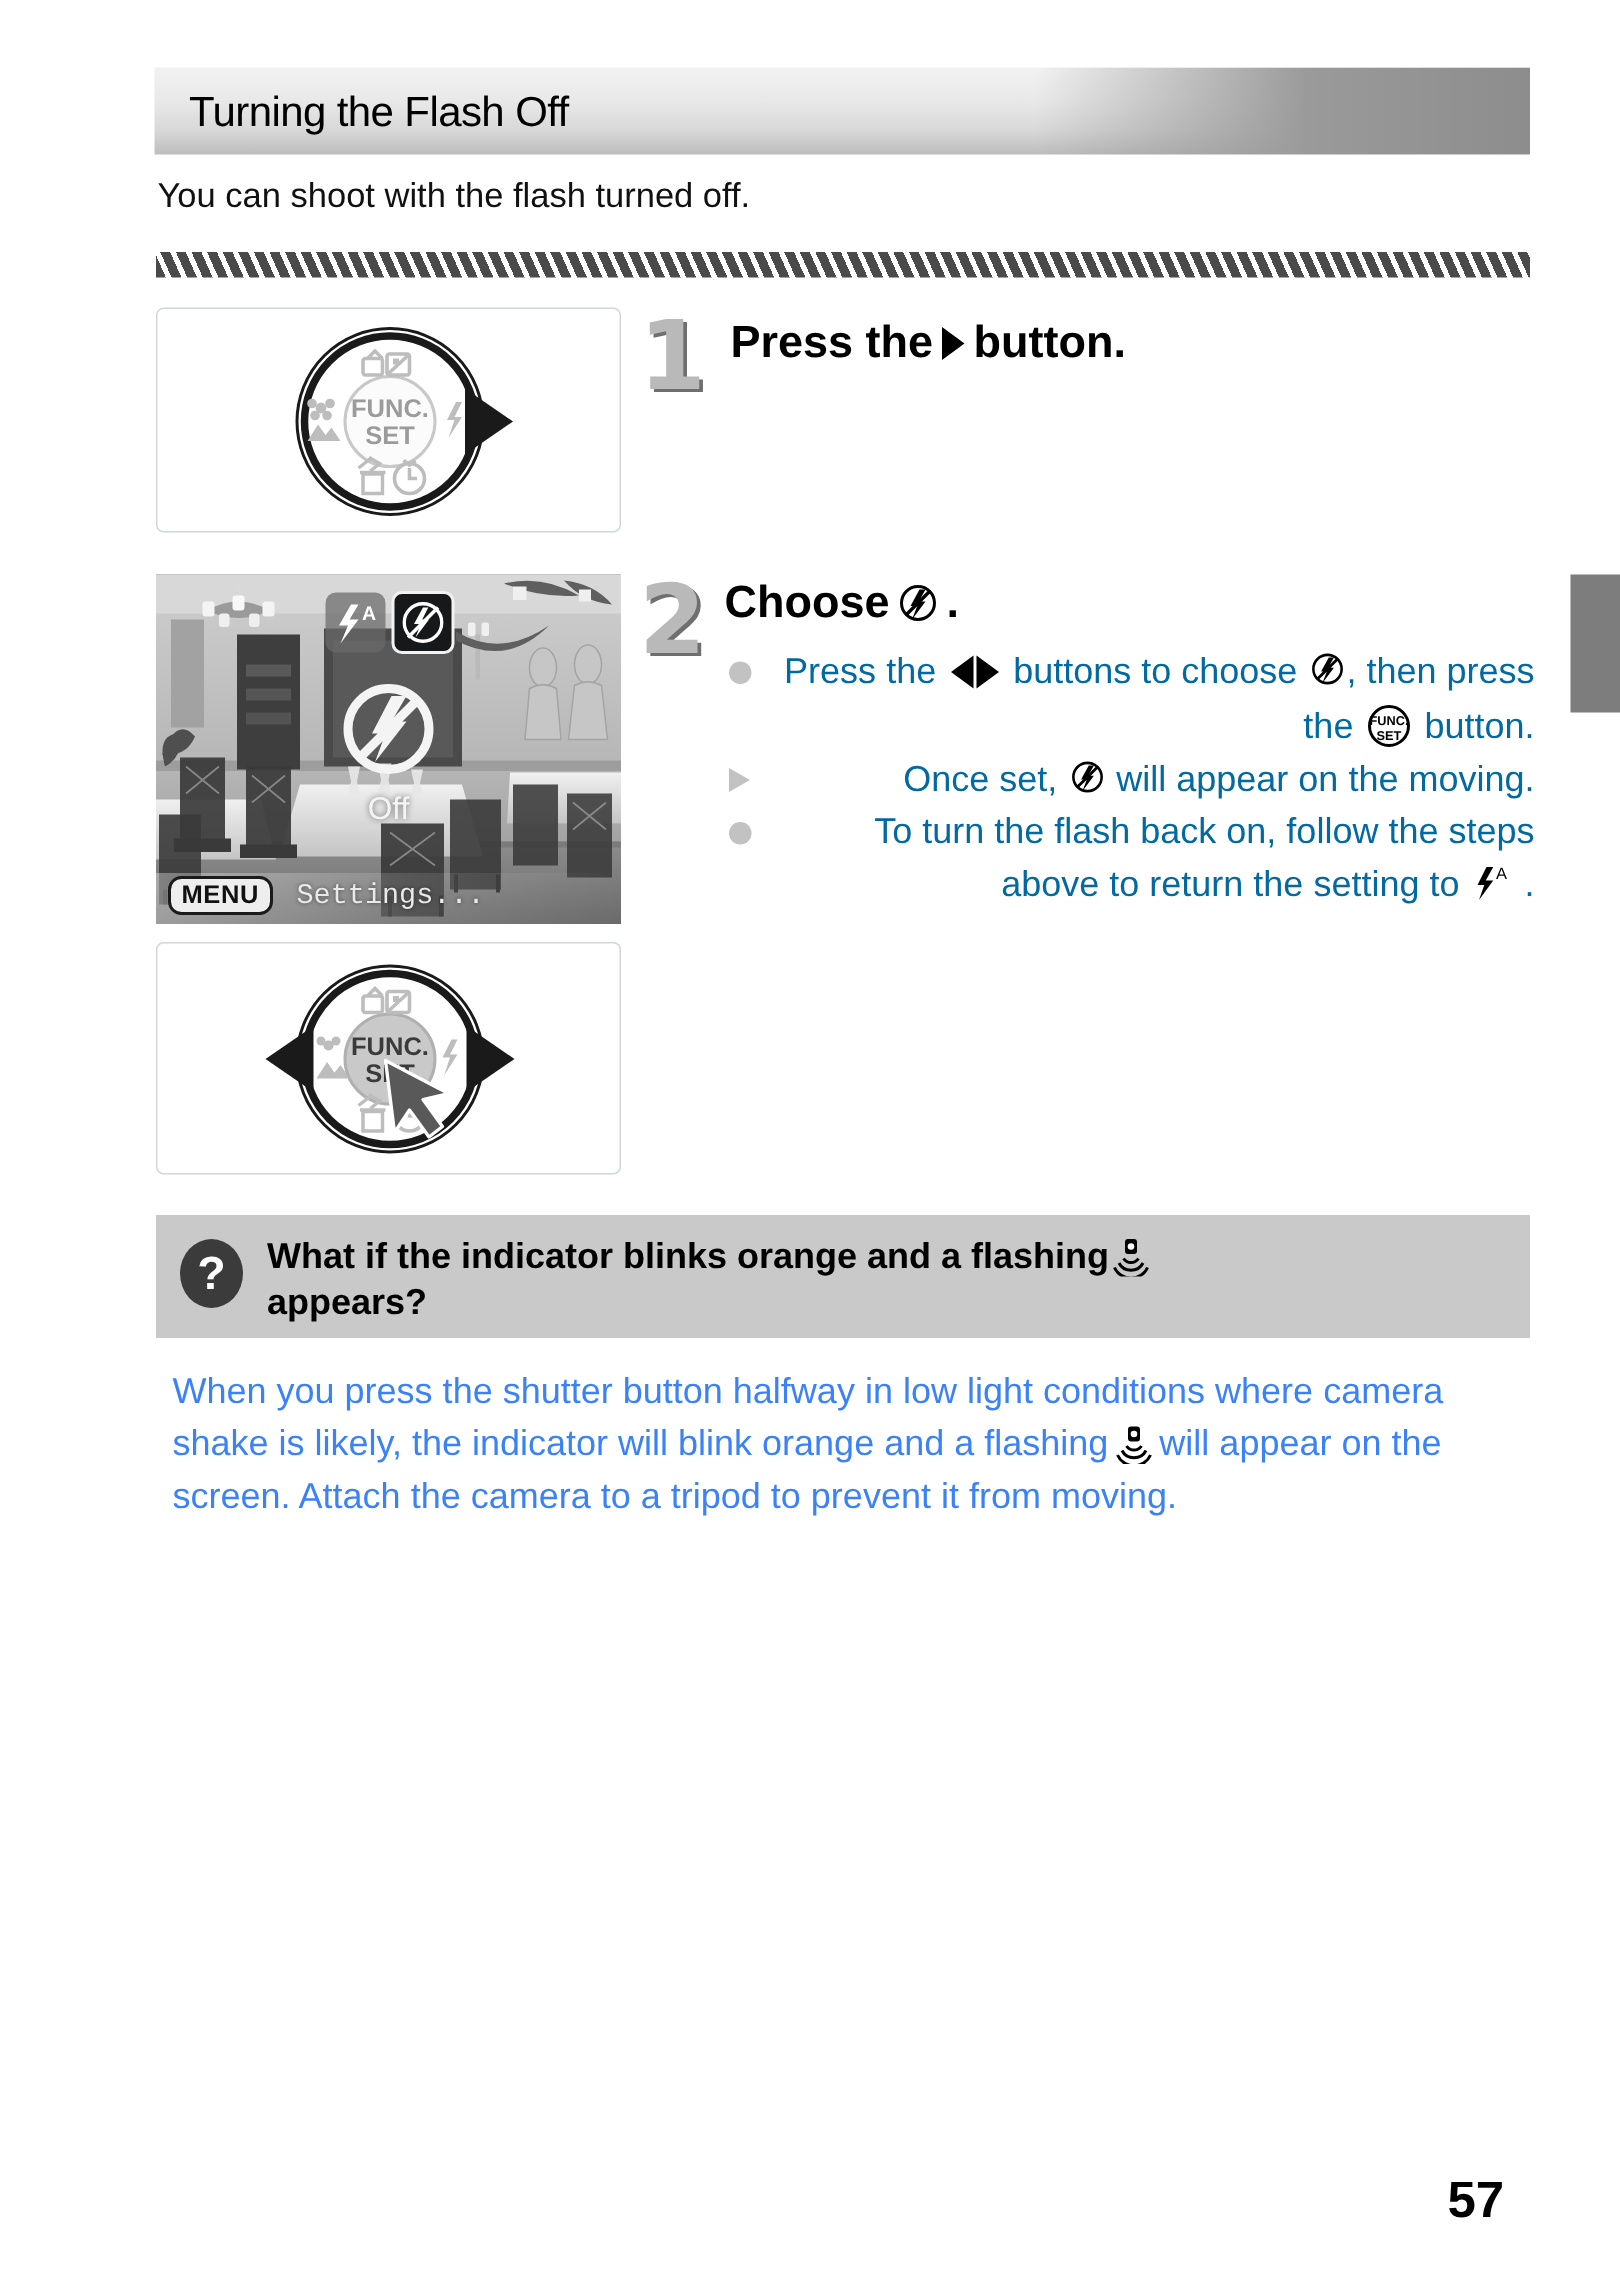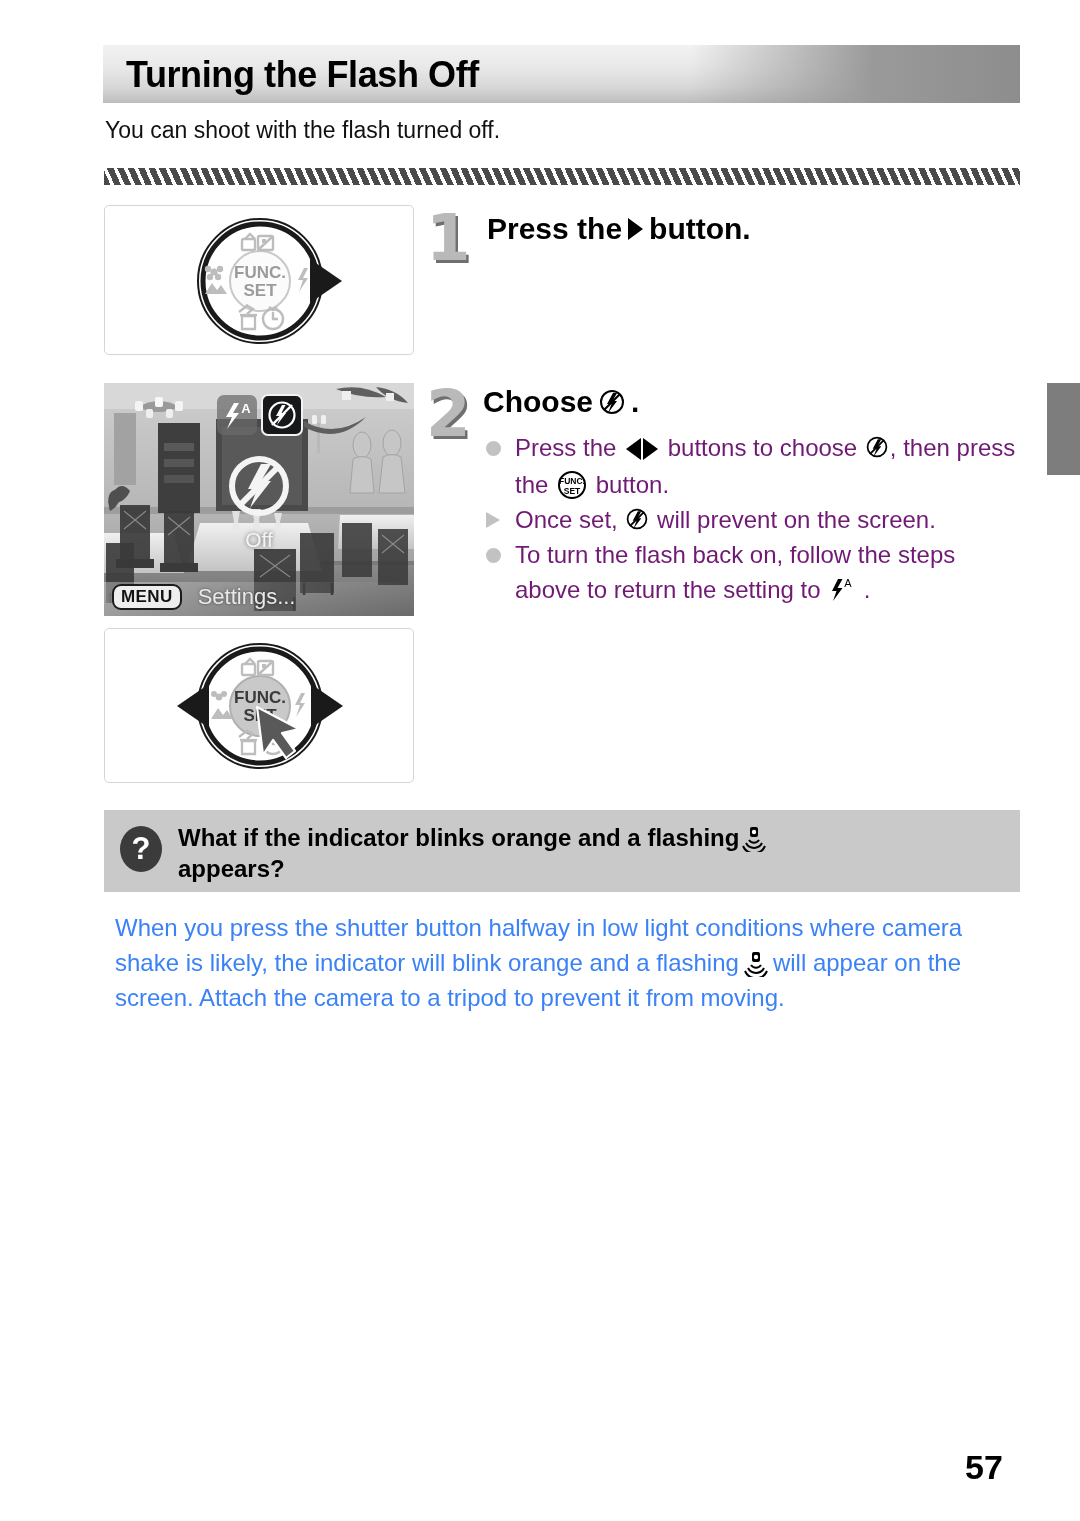--- a/index.html
+++ b/index.html
@@ -30,22 +30,22 @@
   #header-arcs {
     position: absolute;
     left: 770px; top: 0px;
     width: 250px; height: 104px;
     overflow: hidden;
     pointer-events: none;
   }
   #page-title {
     position: absolute;
     left: 126px; top: 48px;
-    font-size: 36px;
-    font-weight: bold;
+    font-size: 28px;
+    font-weight: normal;
     letter-spacing: -0.4px;
     line-height: 54px;
     color: #000;
     white-space: nowrap;
   }
 
   
   #intro-text {
     position: absolute;
     left: 105px; top: 115px;
@@ -140,23 +140,24 @@
     font-size: 17px; font-weight: bold;
     color: #121212;
     background: #eeeeee;
     border: 2px solid #1b1b1b;
     border-radius: 9px;
     padding: 0px 7px 1px 7px;
     letter-spacing: .4px;
     line-height: 21px;
   }
   #menu-settings-label {
-    font-size: 22px;
+    font-size: 19px;
     color: #e9e9e9;
     text-shadow: 0 0 3px rgba(0,0,0,.5);
+    font-family: Liberation Mono, monospace;
   }
 
   
   .step-num {
     position: absolute;
     font-size: 64px;
     font-weight: bold;
     color: #b9b9b9;
     text-shadow: 2.5px 2.5px 0 #6f6f6f;
     line-height: 64px;
@@ -179,21 +180,22 @@
   #step1-head { left: 487px; top: 210px; }
   #step2-head { left: 483px; top: 383px; }
 
   
   #step2-body {
     position: absolute;
     left: 483px; top: 430px;
     width: 540px;
     font-size: 24px;
     line-height: 35px;
-    color: #701a75;
+    color: #0369a1;
+    text-align: right;
   }
   .bullet-row {
     position: relative;
     padding-left: 32px;
     margin-bottom: 0px;
   }
   .bullet-dot {
     position: absolute;
     left: 3px; top: 11px;
     width: 15px; height: 15px;
@@ -535,21 +537,21 @@
           <text x="15" y="24" text-anchor="middle" font-family="Liberation Sans, sans-serif" font-size="8.5" font-weight="bold" fill="#000">SET</text>
         </svg></span><span> button.</span>
   </div>
 
   <div class="bullet-row">
     <span class="bullet-tri"></span>
     <span>Once set, </span><span class="ico" style="margin:0 1px;"><svg width="24" height="24" viewBox="0 0 28 28">
           <circle cx="14" cy="14" r="11" fill="none" stroke="#000" stroke-width="2"></circle>
           <path d="M15 5 l-6 11 h4.5 l-3.5 9 l9 -12 h-4.5 l4.5 -8 z" fill="#000"></path>
           <path d="M6 22 L22 6" stroke="#000" stroke-width="2.2"></path>
-        </svg></span><span> will prevent on the screen.</span>
+        </svg></span><span> will appear on the moving.</span>
   </div>
 
   <div class="bullet-row">
     <span class="bullet-dot"></span>
     <span>To turn the flash back on, follow the steps above to return the setting to </span><span class="ico" style="margin:0 2px;vertical-align:-4px;"><svg width="26" height="26" viewBox="0 0 26 26">
           <path d="M9 3 l-6 12 h4.5 l-3.5 10 l9.5 -13 h-5 l5 -9 z" fill="#000"></path>
           <text x="19" y="11" text-anchor="middle" font-family="Liberation Sans, sans-serif" font-size="11" fill="#000">A</text>
         </svg></span><span> .</span>
   </div>
 

